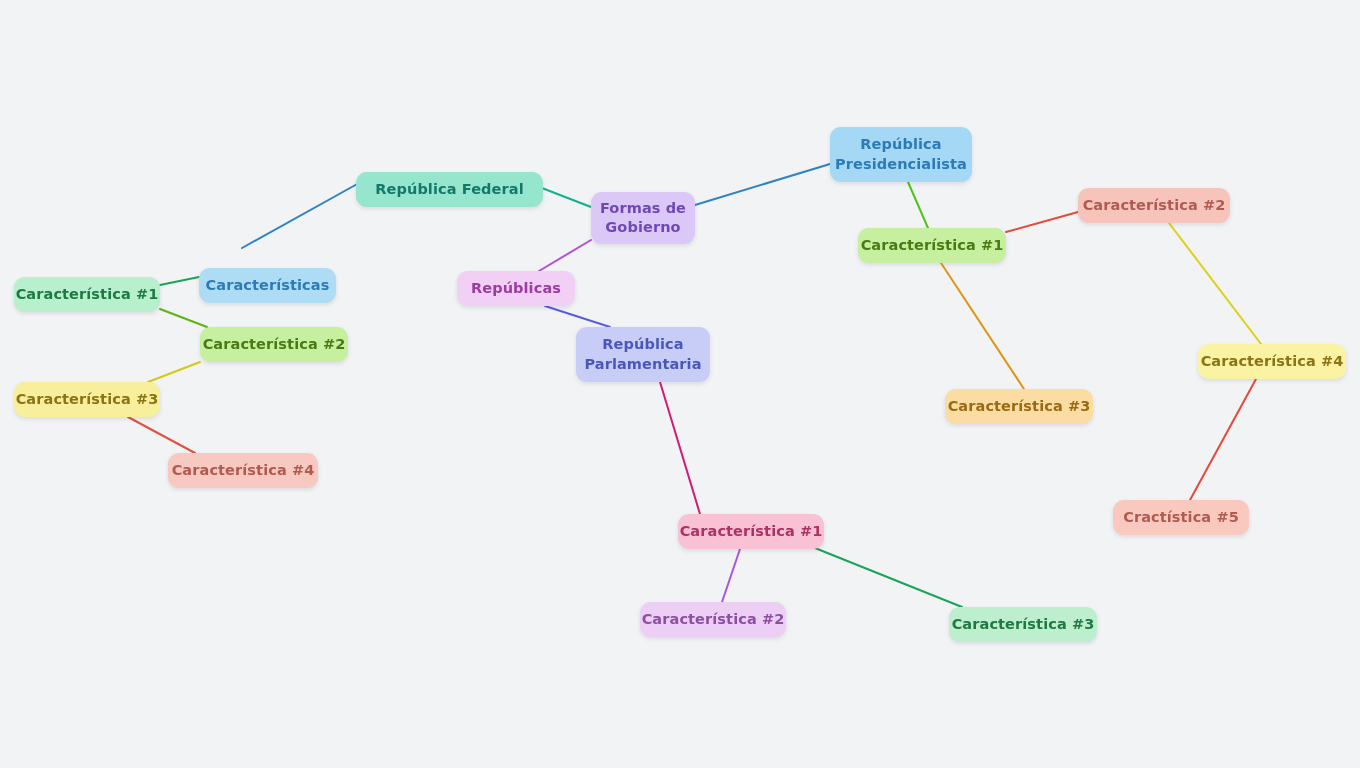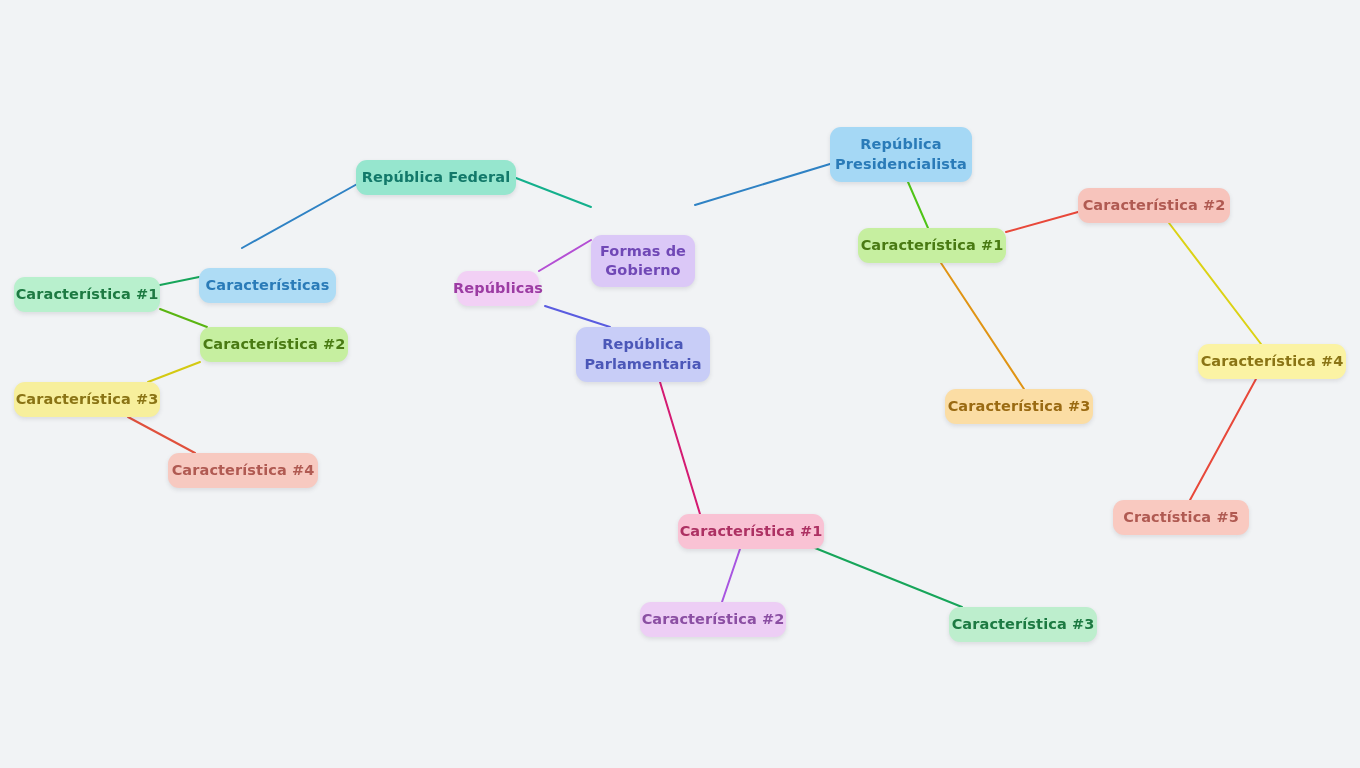--- a/index.html
+++ b/index.html
@@ -61,26 +61,26 @@
       <line x1="908" y1="182" x2="928" y2="228" stroke="#4fc417" stroke-width="2" stroke-linecap="round"></line>
       <line x1="1006" y1="232" x2="1078" y2="212" stroke="#e8483a" stroke-width="2" stroke-linecap="round"></line>
       <line x1="941" y1="263" x2="1024" y2="389" stroke="#e09414" stroke-width="2" stroke-linecap="round"></line>
       <line x1="1169" y1="223" x2="1261" y2="344" stroke="#dcd214" stroke-width="2" stroke-linecap="round"></line>
       <line x1="1256" y1="379" x2="1190" y2="500" stroke="#e8483a" stroke-width="2" stroke-linecap="round"></line>
       <line x1="660" y1="382" x2="700" y2="514" stroke="#d41a72" stroke-width="2" stroke-linecap="round"></line>
       <line x1="740" y1="549" x2="722" y2="602" stroke="#a855e0" stroke-width="2" stroke-linecap="round"></line>
       <line x1="805" y1="544" x2="962" y2="607" stroke="#17a55a" stroke-width="2" stroke-linecap="round"></line>
     </svg>
   <div id="node-layer">
-      <div class="node" style="left: 591px; top: 192px; width: 104px; min-height: 52px; background: rgb(219, 200, 247); color: rgb(112, 72, 182); margin-top: 43px;">Formas de
+      <div class="node" style="left: 591px; top: 192px; width: 104px; min-height: 52px; background: rgb(219, 200, 247); color: rgb(112, 72, 182);">Formas de
 Gobierno</div>
-      <div class="node" style="left: 356px; top: 160px; width: 160px; min-height: 35px; background: rgb(150, 230, 206); color: rgb(18, 121, 106);">República Federal</div>
+      <div class="node" style="left: 356px; top: 172px; width: 187px; min-height: 35px; background: rgb(150, 230, 206); color: rgb(18, 121, 106);">República Federal</div>
       <div class="node" style="left: 830px; top: 127px; width: 142px; min-height: 55px; background: rgb(165, 216, 245); color: rgb(42, 123, 184);">República
 Presidencialista</div>
-      <div class="node" style="left: 457px; top: 271px; width: 82px; min-height: 35px; background: rgb(242, 208, 245); color: rgb(156, 60, 163);">Repúblicas</div>
+      <div class="node" style="left: 457px; top: 271px; width: 118px; min-height: 35px; background: rgb(242, 208, 245); color: rgb(156, 60, 163);">Repúblicas</div>
       <div class="node" style="left: 576px; top: 327px; width: 134px; min-height: 55px; background: rgb(200, 205, 247); color: rgb(75, 87, 184);">República
 Parlamentaria</div>
       <div class="node" style="left: 199px; top: 248px; width: 137px; min-height: 35px; background: rgb(174, 220, 245); color: rgb(42, 123, 184); margin-top: 20px;">Características</div>
       <div class="node" style="left: 14px; top: 277px; width: 146px; min-height: 35px; background: rgb(184, 240, 205); color: rgb(29, 122, 66);">Característica #1</div>
       <div class="node" style="left: 200px; top: 327px; width: 148px; min-height: 35px; background: rgb(198, 239, 160); color: rgb(73, 122, 19);">Característica #2</div>
       <div class="node" style="left: 14px; top: 382px; width: 146px; min-height: 35px; background: rgb(247, 239, 156); color: rgb(138, 116, 21);">Característica #3</div>
       <div class="node" style="left: 168px; top: 453px; width: 150px; min-height: 35px; background: rgb(247, 201, 192); color: rgb(176, 90, 82);">Característica #4</div>
       <div class="node" style="left: 858px; top: 228px; width: 148px; min-height: 35px; background: rgb(198, 239, 160); color: rgb(73, 122, 19);">Característica #1</div>
       <div class="node" style="left: 1078px; top: 188px; width: 152px; min-height: 35px; background: rgb(247, 196, 188); color: rgb(176, 90, 82);">Característica #2</div>
       <div class="node" style="left: 945px; top: 389px; width: 148px; min-height: 35px; background: rgb(251, 221, 164); color: rgb(154, 106, 18);">Característica #3</div>

